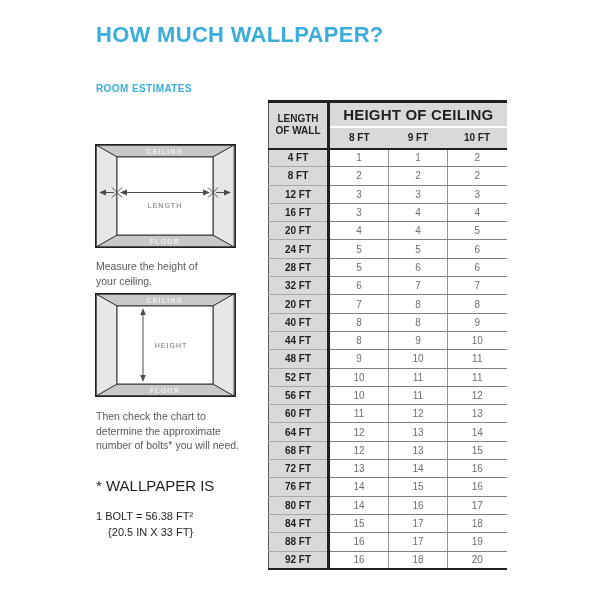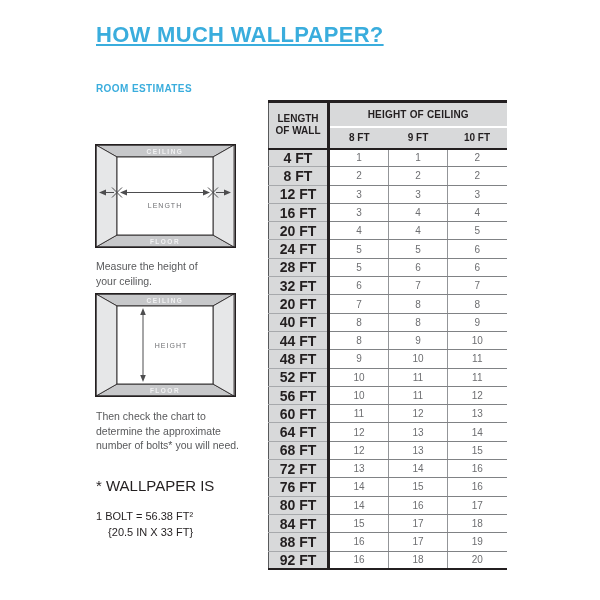--- a/index.html
+++ b/index.html
@@ -2,21 +2,21 @@
 <html style="--accent: #3aaddd; --body-text: #58595b; --table-dark: #231f20; --value-text: #6d6e71; --header-bg: #d8d9da;"><head>
 <meta charset="utf-8">
 <style>
   :root{ }
   *{margin:0;padding:0;box-sizing:border-box;}
   html,body{width:600px;height:600px;background:#fff;
     font-family:"Liberation Sans", sans-serif;}
   .page{position:relative;width:600px;height:600px;background:#fff;overflow:hidden;}
 
   .title{position:absolute;left:96px;top:22px;font-size:22px;font-weight:bold;
-    color:var(--accent,#3aaddd);letter-spacing:.3px;text-decoration:underline;}
+    color:var(--accent,#3aaddd);letter-spacing:.3px;}
 
   .section-heading{position:absolute;font-size:10px;font-weight:bold;
     color:var(--accent,#3aaddd);letter-spacing:.4px;}
   .heading-left{left:96px;top:83px;text-align:right;}
   .heading-table{left:268px;top:83px;width:238px;text-align:center;}
 
   .instruction{position:absolute;left:96px;width:165px;font-size:10.5px;
     color:var(--body-text,#58595b);line-height:1.4;white-space:pre-line;}
   .inst-1{top:100px;}
   .inst-2{top:259px;}
@@ -37,28 +37,28 @@
     border-top:3px solid var(--table-dark,#231f20);
     border-left:1px solid #58595b;
     border-bottom:2px solid var(--table-dark,#231f20);}
   col.c0{width:60px;} col.c1{width:60px;} col.c2{width:59px;} col.c3{width:59px;}
   th,td{font-size:10px;text-align:center;vertical-align:middle;padding:0;}
   .corner-th{background:var(--header-bg,#d8d9da);color:var(--table-dark,#231f20);
     font-weight:bold;font-size:10px;line-height:1.25;white-space:pre-line;
     border-right:3px solid var(--table-dark,#231f20);
     border-bottom:2px solid var(--table-dark,#231f20);}
   .group-th{background:var(--header-bg,#d8d9da);color:var(--table-dark,#231f20);
-    font-weight:bold;font-size:10px;height:25px;letter-spacing:.2px;
+    font-weight:bold;font-size:15px;height:25px;letter-spacing:.2px;
     border-bottom:2px solid #ffffff;}
   .sub-th{background:var(--header-bg,#d8d9da);color:var(--table-dark,#231f20);
     font-weight:bold;font-size:10px;height:22px;
     border-bottom:2px solid var(--table-dark,#231f20);}
   tbody tr{height:18.3px;}
   tbody th{background:var(--header-bg,#d8d9da);color:var(--table-dark,#231f20);
-    font-weight:bold;font-size:14px;
+    font-weight:bold;font-size:10px;
     border-right:3px solid var(--table-dark,#231f20);
     border-bottom:1px solid #a7a9ac;}
   tbody td{color:var(--value-text,#6d6e71);background:#fff;
     border-bottom:1px solid #808285;}
   tbody td + td{border-left:1px solid #939598;}
 
   svg text{font-family:"Liberation Sans", sans-serif;}
   .dim-label{font-size:7px;fill:#6d6e71;letter-spacing:1px;}
   .wall-label{font-size:6.5px;fill:#f2f2f3;font-weight:bold;letter-spacing:1.5px;}
 </style>

